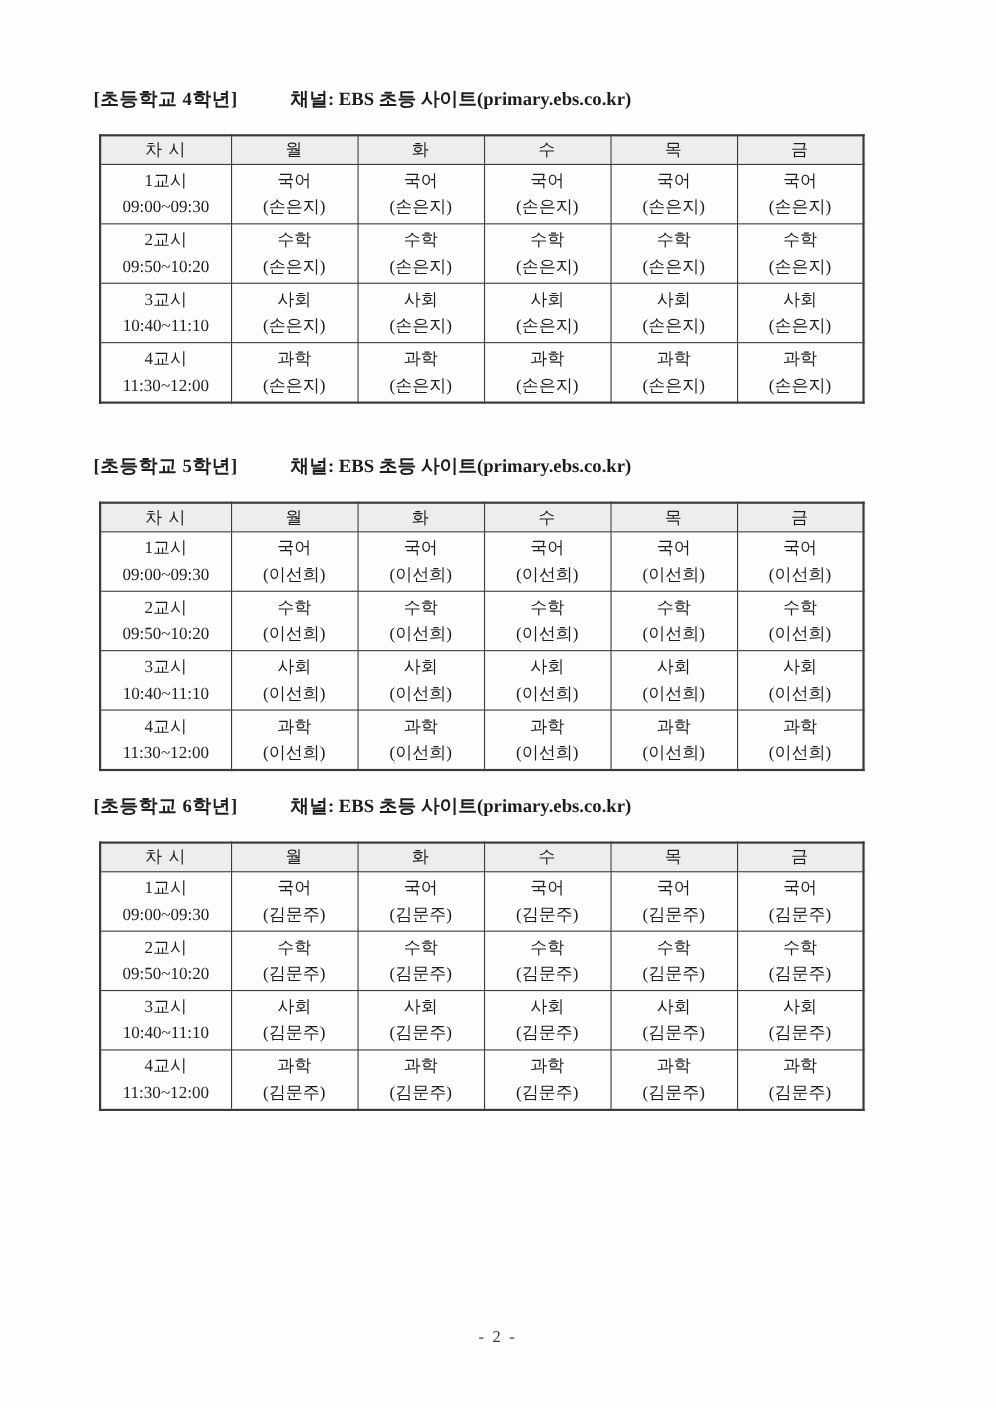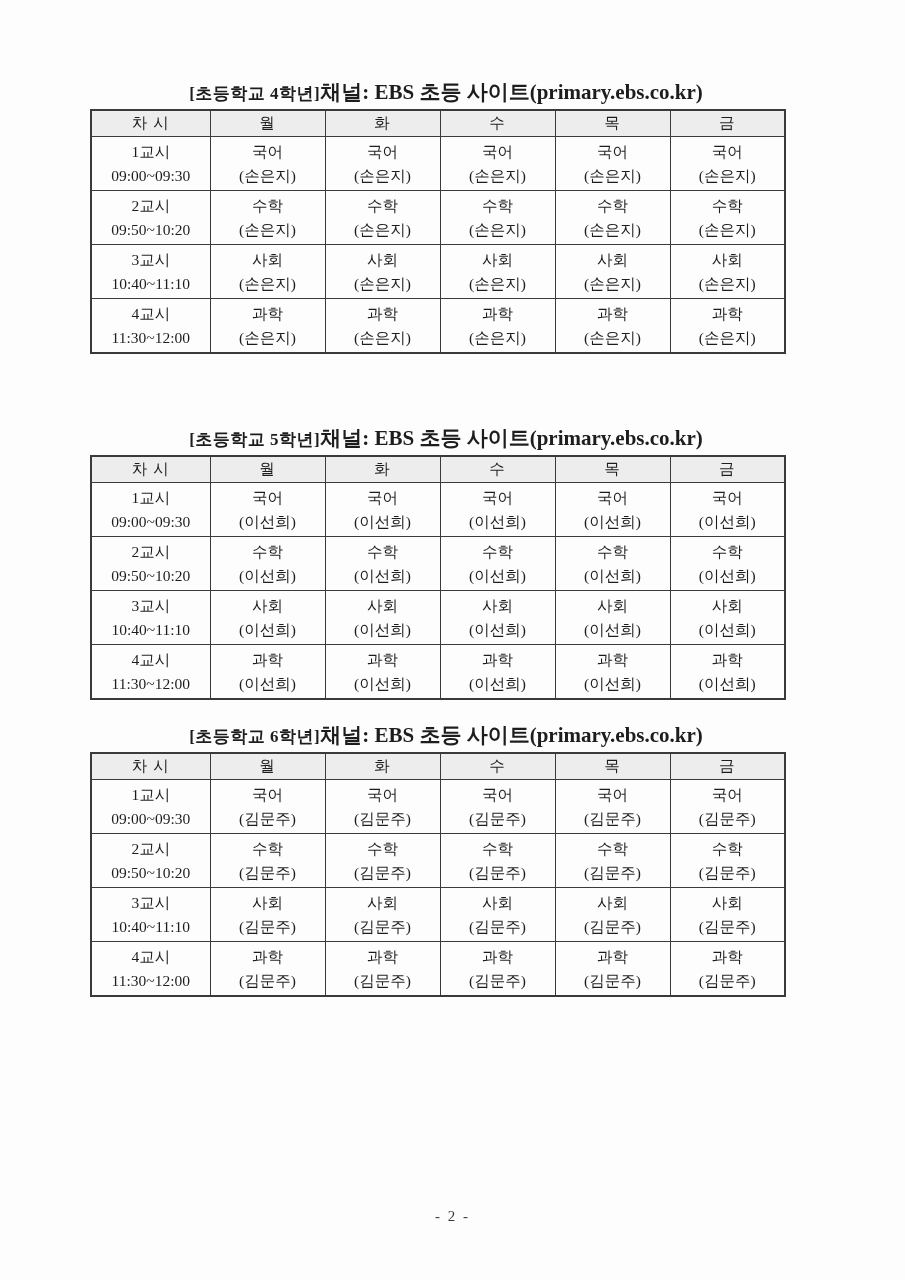--- a/index.html
+++ b/index.html
@@ -11,40 +11,41 @@
     color:#1d1d1d;
     overflow:hidden;
   }
   .sheet-section{
     position:absolute;
     left:85px;
     width:722px;
   }
   .section-head{
     display:flex;
-    justify-content:center;
+    justify-content:flex-start;
     align-items:baseline;
     height:30px;
+    gap:48px;
   }
   .sec-title{
     font-size:17px;
     font-weight:bold;
     letter-spacing:0.5px;
     white-space:nowrap;
   }
   .sec-channel{
-    font-size:21px;
+    font-size:17px;
     font-weight:bold;
     white-space:nowrap;
   }
   table.tt{
     border-collapse:collapse;
     table-layout:fixed;
     width:694px;
-    margin:1px 0 0 5px;
+    margin:14px 0 0 5px;
     border:2px solid #3a3a3a;
     background:#fdfdfd;
   }
   .tt th,.tt td{
     border:1px solid #3a3a3a;
     text-align:center;
     vertical-align:middle;
     padding:0;
     font-size:15.5px;
     font-weight:normal;
@@ -195,21 +196,21 @@
           </td>
           <td>
             <span class="cell-line">과학</span>
             <span class="cell-line">(손은지)</span>
           </td>
         </tr>
       </tbody>
     </table>
 </section>
 
-<section class="sheet-section" style="top:424px">
+<section class="sheet-section" style="top:412px">
   <div class="section-head">
     <span class="sec-title">[초등학교 5학년]</span>
     <span class="sec-channel">채널: EBS 초등 사이트(primary.ebs.co.kr)</span>
   </div>
   <table class="tt">
       <colgroup>
         <col style="width: 119px;">
         <col style="width: 115px;">
         <col style="width: 115px;">
         <col style="width: 115px;">

